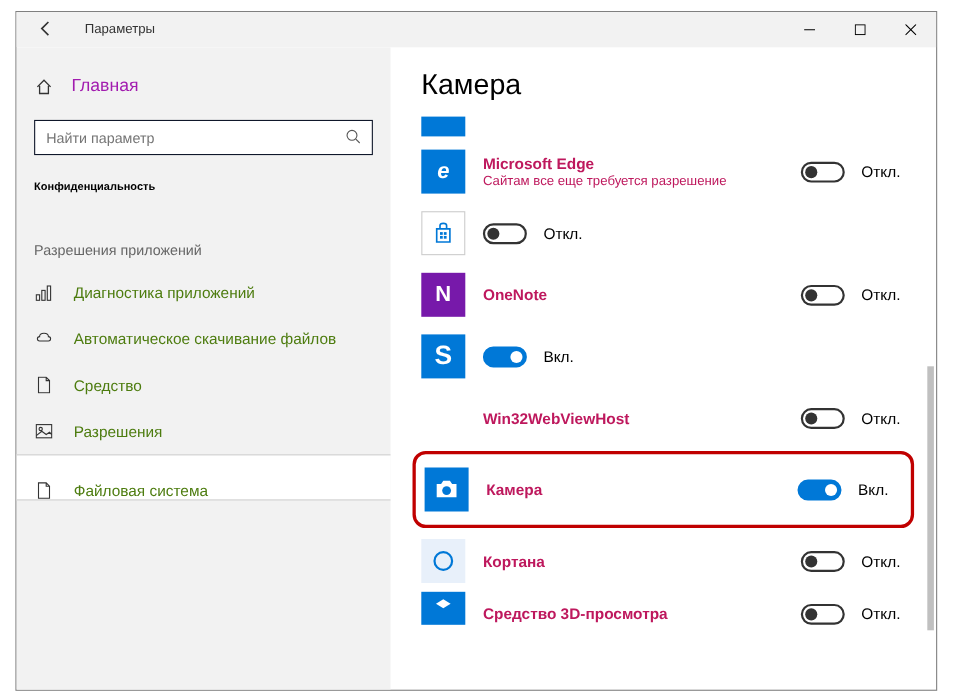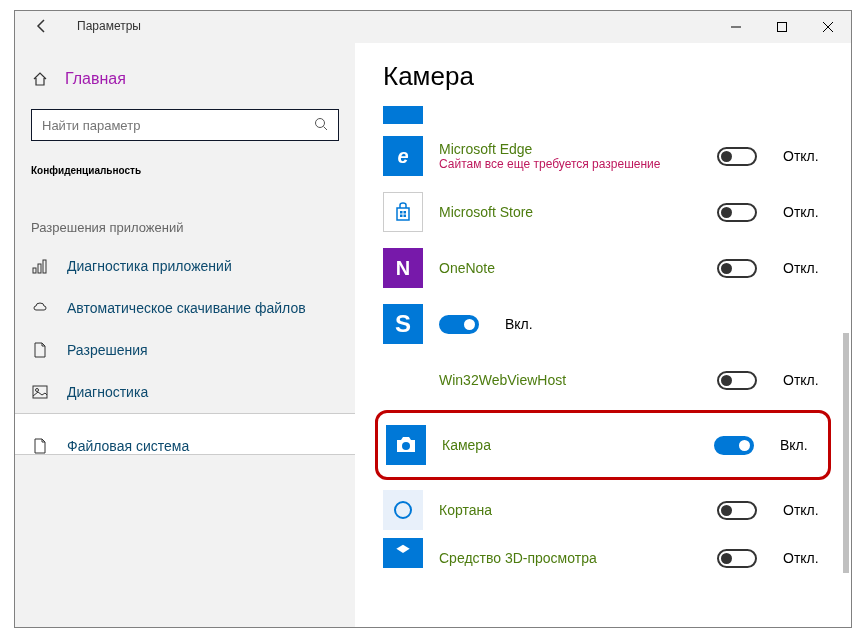--- a/index.html
+++ b/index.html
@@ -21,37 +21,37 @@
     .home-icon { width: 18px; display: flex; justify-content: center; font-size: 16px; }
     .home-label { font-size: 16px; color: #a21caf; }
     
     .search-box { margin: 10px 16px 14px 16px; height: 32px; border: 1px solid #0f172a; background: #fff; display: flex; align-items: center; padding: 0 10px; position: relative; }
     .search-input { border: none; outline: none; flex: 1; font-size: 13px; color: #555; background: transparent; }
     .search-icon { font-size: 14px; color: #555; }
     
     .section-title { font-weight: 600; font-size: 10px; padding: 10px 16px 14px 16px; color: #000; }
     .group-label { font-size: 13px; color: #666; padding: 30px 16px 10px 16px; }
     
-    .nav-item { display: flex; align-items: center; height: 42px; padding: 0 16px; gap: 18px; cursor: pointer; font-size: 14px; color: #0c4a6e; }
+    .nav-item { display: flex; align-items: center; height: 42px; padding: 0 16px; gap: 18px; cursor: pointer; font-size: 14px; color: #4d7c0f; }
     .nav-item.selected { background: #fff; border-top: 1px solid #ccc; border-bottom: 1px solid #ccc; align-items: flex-end; }
     .nav-icon { width: 18px; display: flex; justify-content: center; font-size: 16px; color: #333; }
     
     .main { flex: 1; padding: 18px 28px 0 28px; overflow: hidden; position: relative; }
     .page-heading { font-size: 26px; font-weight: 400; color: #000; margin-bottom: 14px; }
     
     .apps-list { display: flex; flex-direction: column; gap: 0; }
     .app-row { display: flex; align-items: center; height: 56px; gap: 16px; }
     .app-row.highlighted { border: 3px solid #c00000; border-radius: 12px; padding: 4px 8px; margin: 2px -8px; height: 70px; }
     .app-icon { width: 40px; height: 40px; background: #0078d7; display: flex; align-items: center; justify-content: center; color: #fff; font-size: 20px; flex-shrink: 0; }
     .app-icon.empty { background: transparent; }
     .app-icon.partial { width: 40px; height: 18px; align-self: flex-start; margin-top: 0; }
     .app-info { flex: 1; display: flex; flex-direction: column; justify-content: center; }
-    .app-name { font-size: 14px; color: #4d7c0f; }
+    .app-name { font-size: 14px; color: #be185d; font-weight: bold; }
     .app-sub { font-size: 12px; color: #be185d; }
-    .toggle-wrap { display: flex; align-items: center; gap: 26px; }
+    .toggle-wrap { display: flex; align-items: center; gap: 15px; }
     .toggle { width: 40px; height: 19px; border-radius: 10px; position: relative; cursor: pointer; }
     .toggle.off { border: 2px solid #333; background: #fff; }
     .toggle.off .knob { width: 11px; height: 11px; border-radius: 50%; background: #333; position: absolute; left: 2px; top: 2px; }
     .toggle.on { background: #0078d7; border: 2px solid #0078d7; }
     .toggle.on .knob { width: 11px; height: 11px; border-radius: 50%; background: #fff; position: absolute; right: 2px; top: 2px; }
     .toggle-label { font-size: 14px; color: #000; min-width: 40px; }
     
     .scrollbar { position: absolute; right: 2px; top: 290px; width: 6px; height: 240px; background: #c0c0c0; border-radius: 0; }
   </style>
 </head>
@@ -129,32 +129,32 @@
         </span>
         <span>Автоматическое скачивание файлов</span>
       </div>
 
       <div class="nav-item">
         <span class="nav-icon">
           <svg width="16" height="16" viewBox="0 0 16 16">
               <path d="M3 1 H10 L13 4 V15 H3 Z M10 1 V4 H13" fill="none" stroke="#333"></path>
             </svg>
         </span>
-        <span>Разрешения</span>
+        <span>Средство</span>
       </div>
 
       <div class="nav-item">
         <span class="nav-icon">
           <svg width="16" height="16" viewBox="0 0 16 16">
               <rect x="1" y="2" width="14" height="12" fill="none" stroke="#333"></rect>
               <circle cx="5" cy="6" r="1.5" fill="none" stroke="#333"></circle>
               <path d="M1 12 L6 8 L10 11 L13 9 L15 11" fill="none" stroke="#333"></path>
             </svg>
         </span>
-        <span>Диагностика</span>
+        <span>Разрешения</span>
       </div>
 
 
       <div class="nav-item selected">
         <span class="nav-icon">
           <svg width="16" height="16" viewBox="0 0 16 16">
               <path d="M3 1 H10 L13 4 V15 H3 Z M10 1 V4 H13" fill="none" stroke="#333"></path>
             </svg>
         </span>
         <span>Файловая система</span>
@@ -187,23 +187,20 @@
         <div class="app-row">
           <div class="app-icon" style="background:#fff;border:1px solid #ccc;">
             <svg width="24" height="24" viewBox="0 0 24 24">
                 <path d="M6 8 H18 V20 H6 Z M9 8 V5 Q9 3 12 3 Q15 3 15 5 V8" fill="none" stroke="#0078d7" stroke-width="1.5"></path>
                 <rect x="9" y="11" width="2.5" height="2.5" fill="#0078d7"></rect>
                 <rect x="12.5" y="11" width="2.5" height="2.5" fill="#0078d7"></rect>
                 <rect x="9" y="14.5" width="2.5" height="2.5" fill="#0078d7"></rect>
                 <rect x="12.5" y="14.5" width="2.5" height="2.5" fill="#0078d7"></rect>
               </svg>
           </div>
-          <div class="app-info">
-            <span class="app-name">Microsoft Store</span>
-          </div>
           <div class="toggle-wrap">
             <div class="toggle off">
                 <div class="knob"></div>
               </div>
             <span class="toggle-label">Откл.</span>
           </div>
         </div>
 
         <div class="app-row">
           <div class="app-icon" style="background:#7719aa;font-weight:bold;">N</div>

